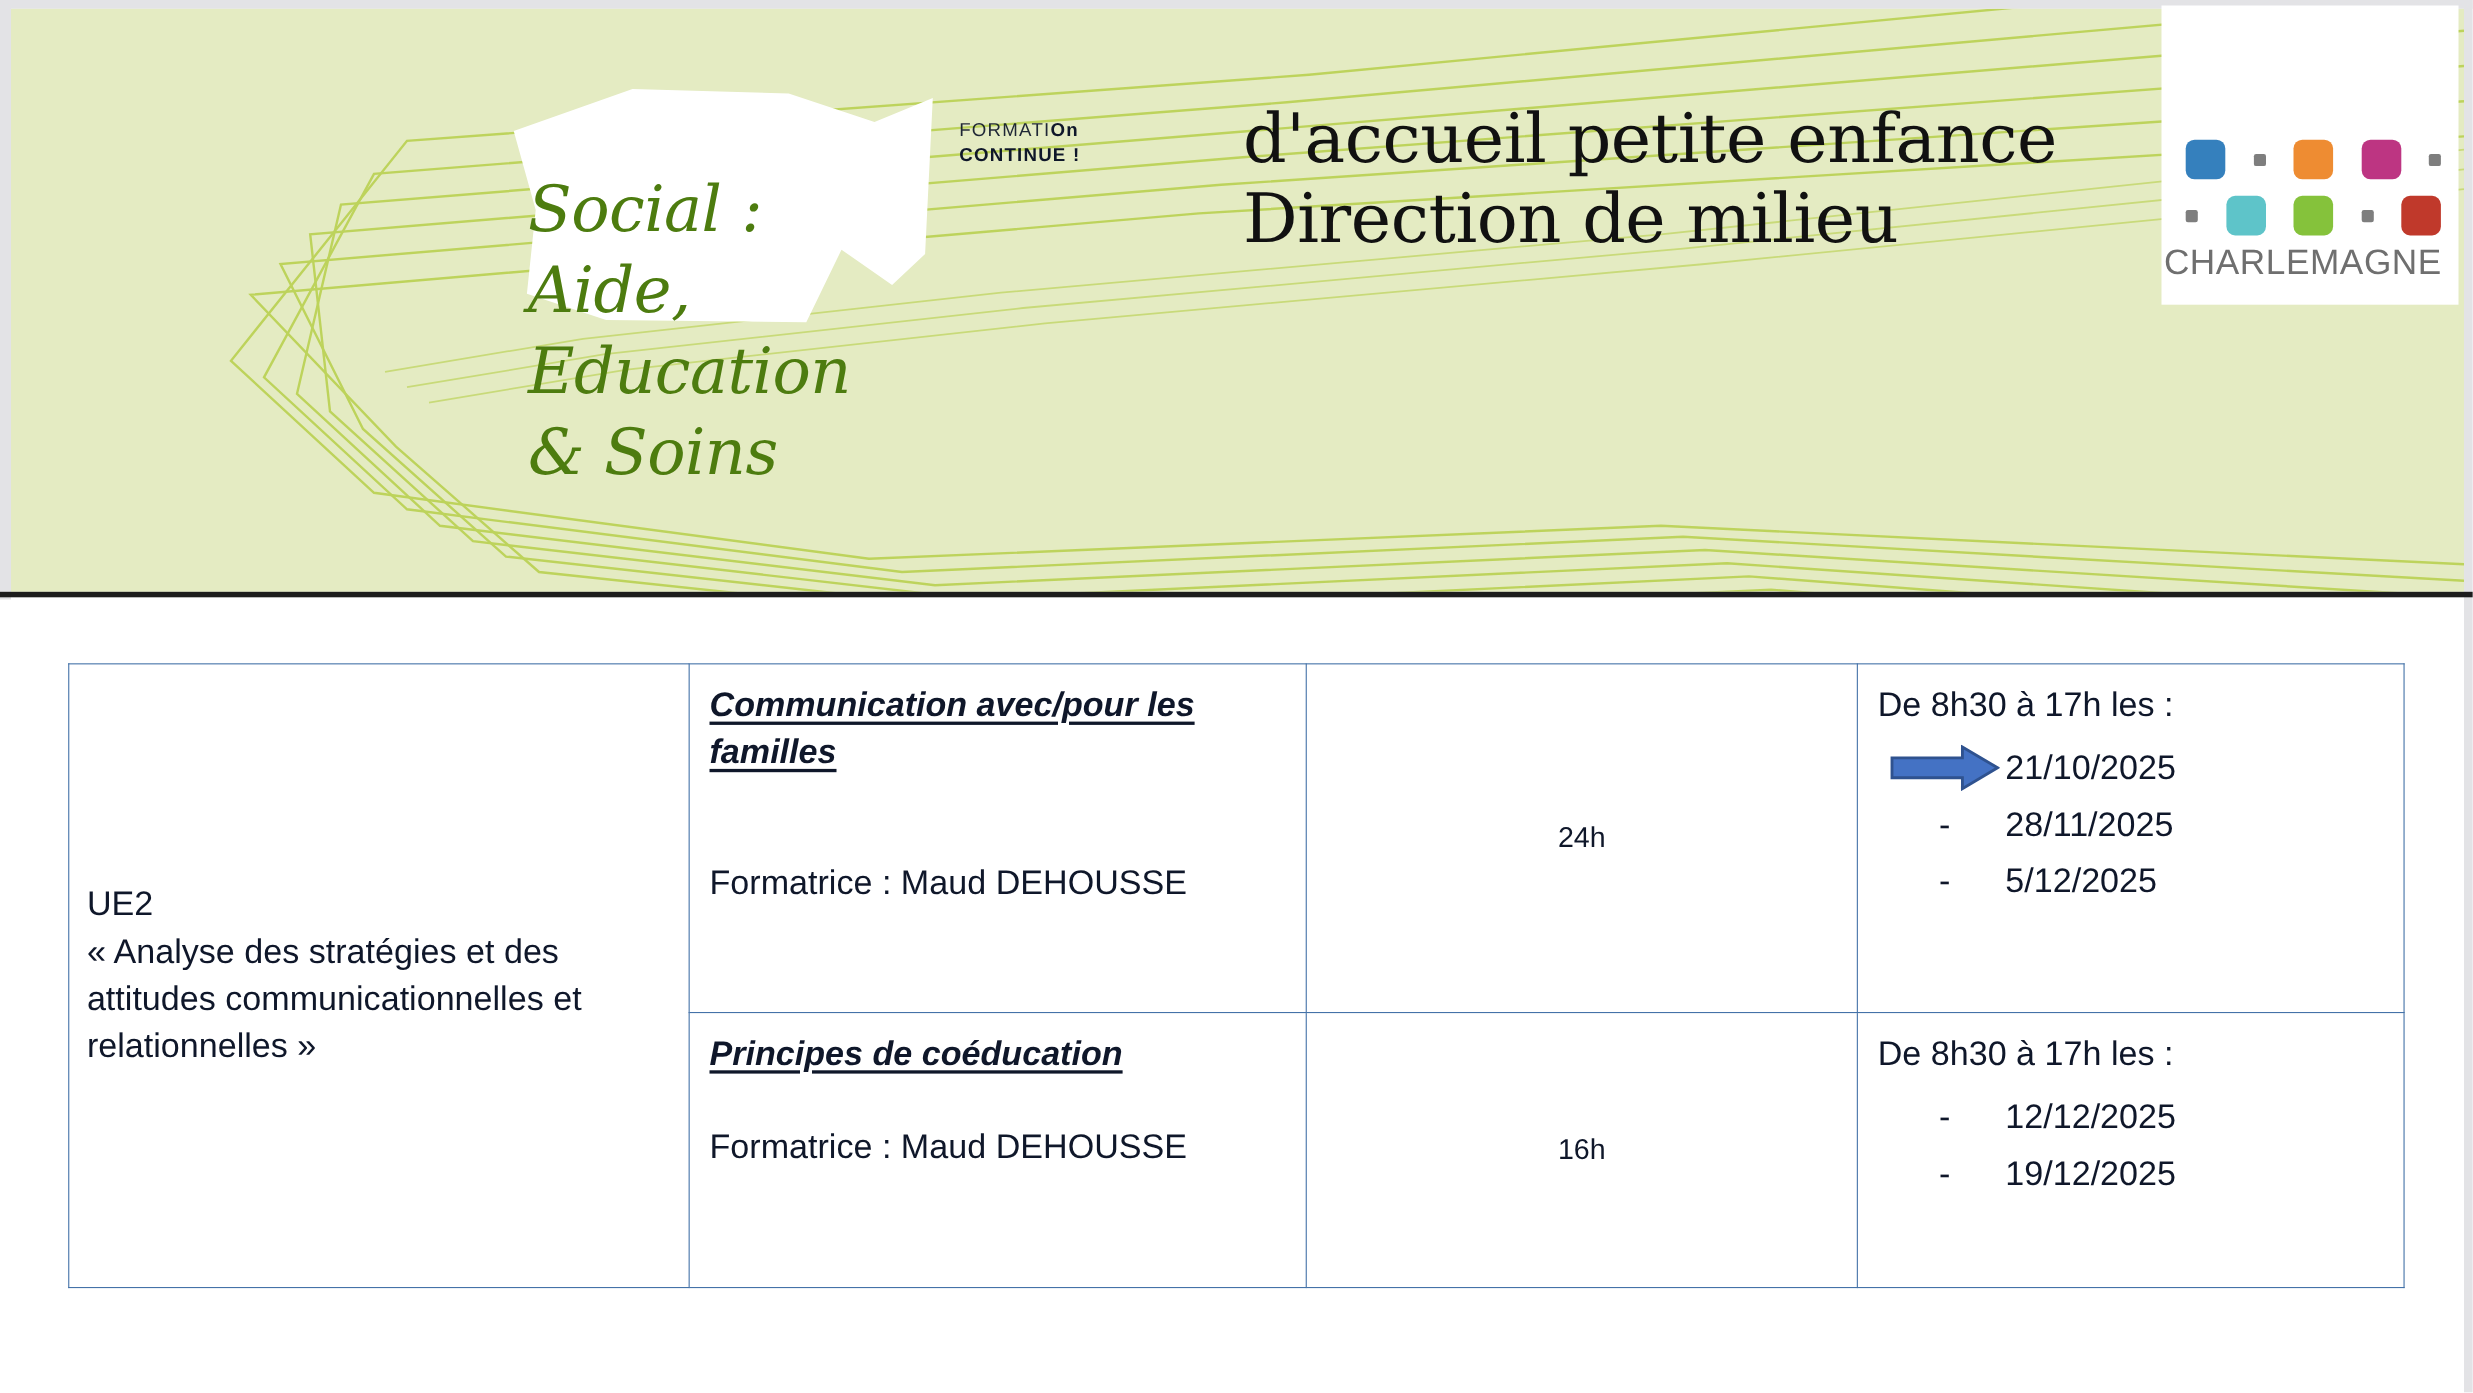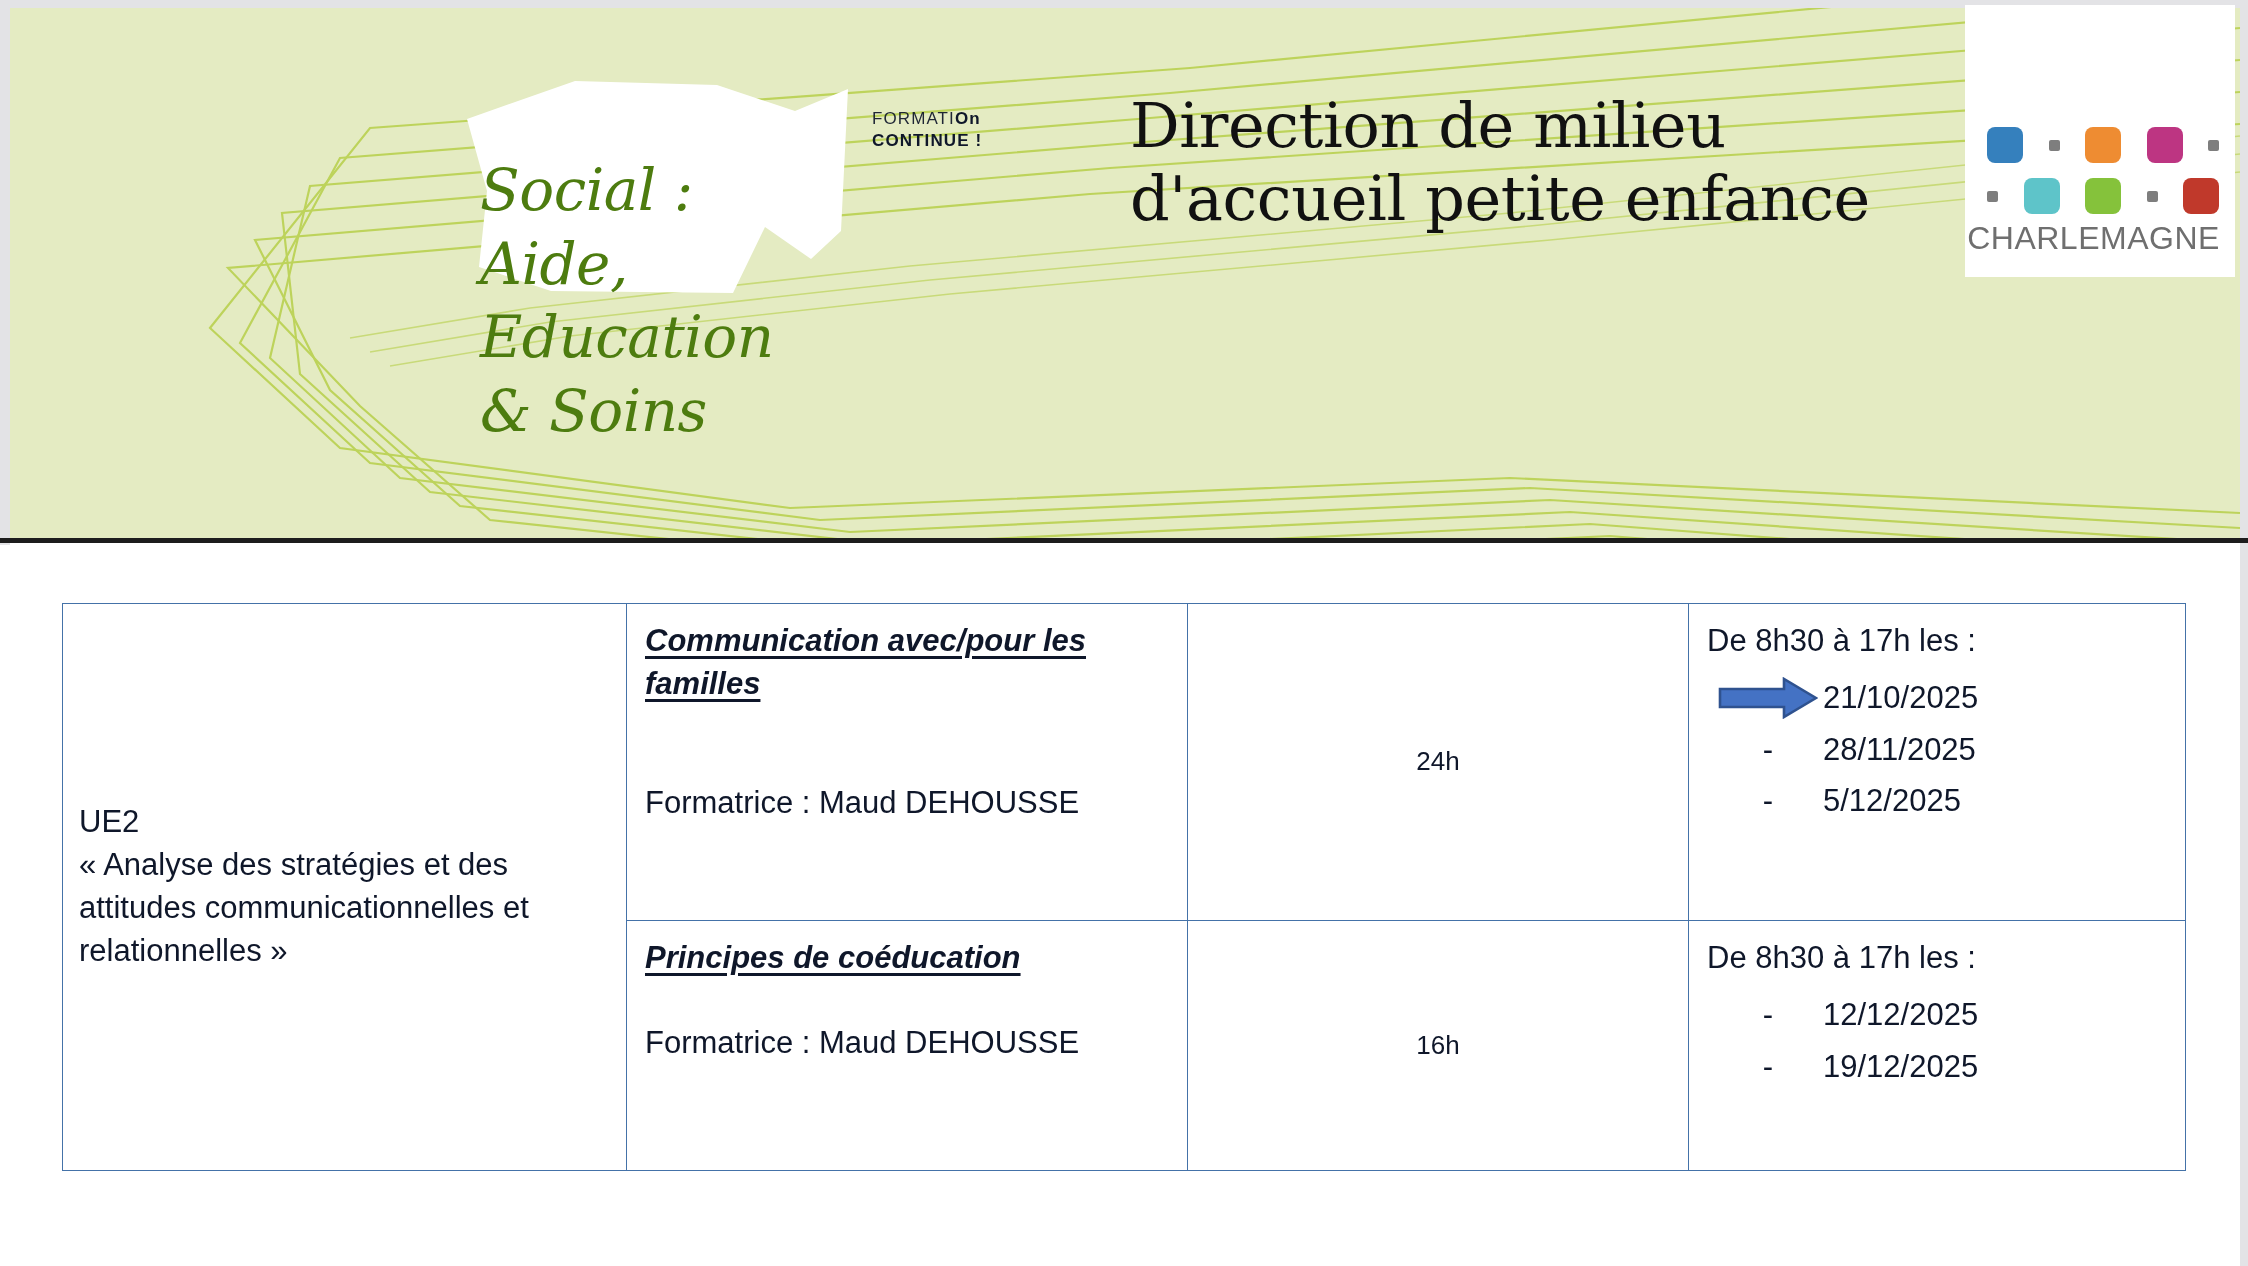--- a/index.html
+++ b/index.html
@@ -286,22 +286,22 @@
     <div id="paper-title">Social : Aide, Education &amp; Soins</div>
 
     <div id="formation-stamp">
       <div>
         <span class="thin">FORMATI</span><span class="fat">On</span>
       </div>
       <div class="fat">CONTINUE !</div>
     </div>
 
     <div id="banner-heading">
+      <div>d'accueil petite enfance</div>
       <div>Direction de milieu</div>
-      <div>d'accueil petite enfance</div>
     </div>
 
   </div>
   <div id="banner-rule"></div>
 
   <div id="logo">
 
     <div class="logo-dots" id="logo-row1">
       <span class="sq" style="background:#3580bd"></span>
       <span class="dot"></span>

